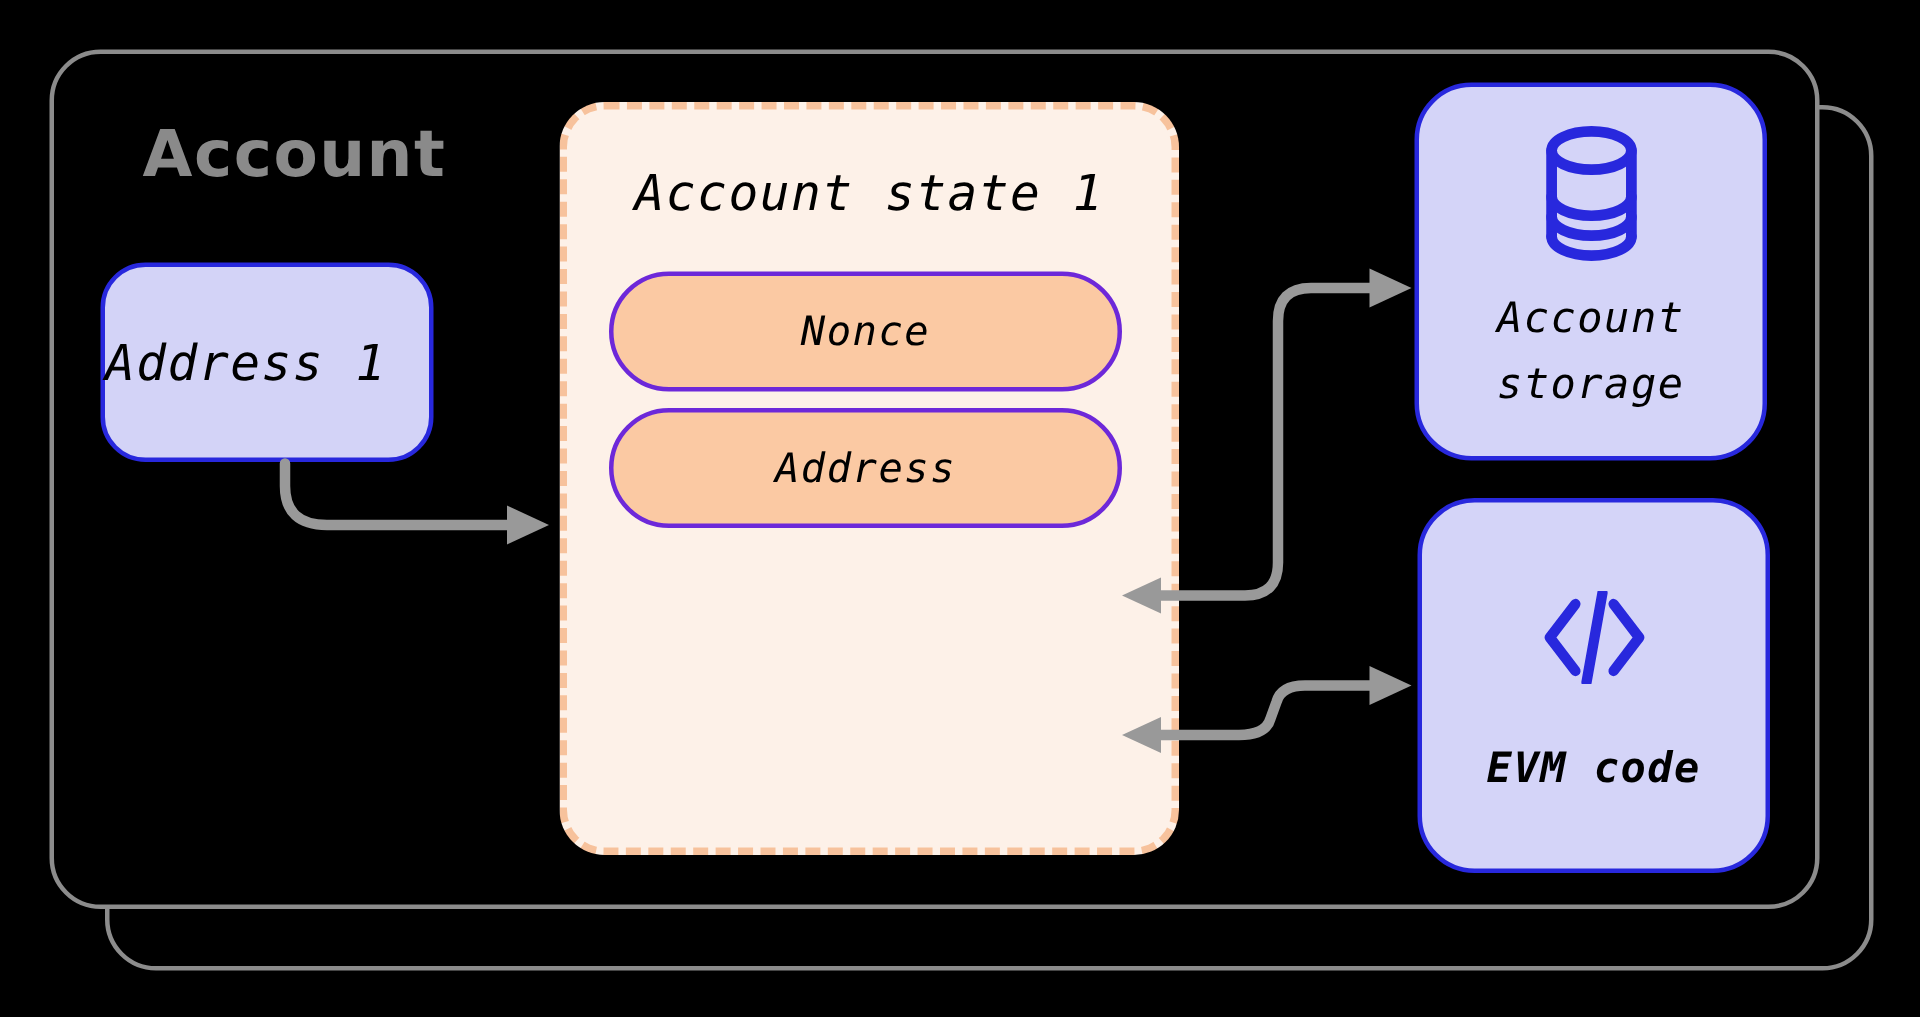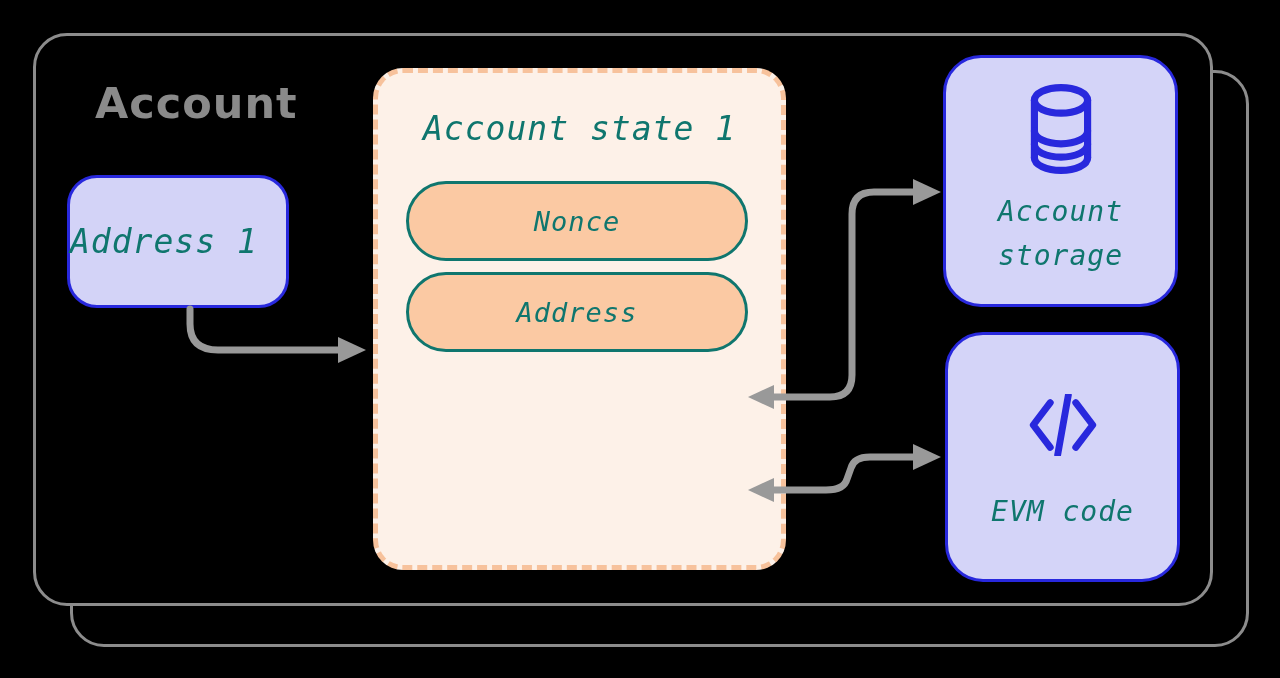--- a/index.html
+++ b/index.html
@@ -28,21 +28,21 @@
   .diagram-title {
     position:absolute; left:95px; top:78px;
     font-family:"DejaVu Sans", sans-serif;
     font-weight:700; font-size:43px; letter-spacing:1px;
     color:#8a8a8a;
   }
 
   .mono-italic {
     font-family:"DejaVu Sans Mono", monospace;
     font-style:italic;
-    color:#0f766e;
+    color:#000000;
   }
 
   .address-box {
     position:absolute; left:67px; top:175px;
     width:222px; height:133px; box-sizing:border-box;
     background:#d3d3f7;
     border:3px solid #2828dd; border-radius:30px;
     display:flex; align-items:center; justify-content:flex-start;
     font-size:33px; letter-spacing:1px;
   }
@@ -55,38 +55,38 @@
   }
   .state-panel-title {
     position:absolute; left:0; top:36px; width:100%;
     text-align:center;
     font-size:33px; letter-spacing:1px;
   }
   .pill {
     position:absolute; left:28px;
     width:342px; height:80px; box-sizing:border-box;
     background:#fbc9a3;
-    border:3px solid #0f766e; border-radius:40px;
+    border:3px solid #6d28d9; border-radius:40px;
     display:flex; align-items:center; justify-content:center;
     font-size:27px; letter-spacing:1px;
   }
   .pill-0 { top:108px; }
   .pill-1 { top:199px; }
   .pill-2 { top:290px; }
   .pill-3 { top:380px; }
 
   .side-box {
     position:absolute; box-sizing:border-box;
     background:#d4d4f8;
     border:3px solid #2828dd; border-radius:38px;
     display:flex; flex-direction:column;
     align-items:center; justify-content:center;
   }
   .storage-box { left:943px; top:55px; width:235px; height:252px; }
-  .evm-box     { left:945px; top:332px; width:235px; height:250px; }
+  .evm-box     { left:945px; top:332px; width:235px; height:250px;font-weight:bold; }
   .side-box .box-icon { flex:none; }
   .storage-box .box-icon { margin-bottom:16px; }
   .evm-box .box-icon { margin-bottom:34px; margin-top:14px; }
   .box-label {
     font-size:28px; letter-spacing:1px;
     text-align:center; line-height:44px;
   }
 
   .arrows {
     position:absolute; left:0; top:0;

